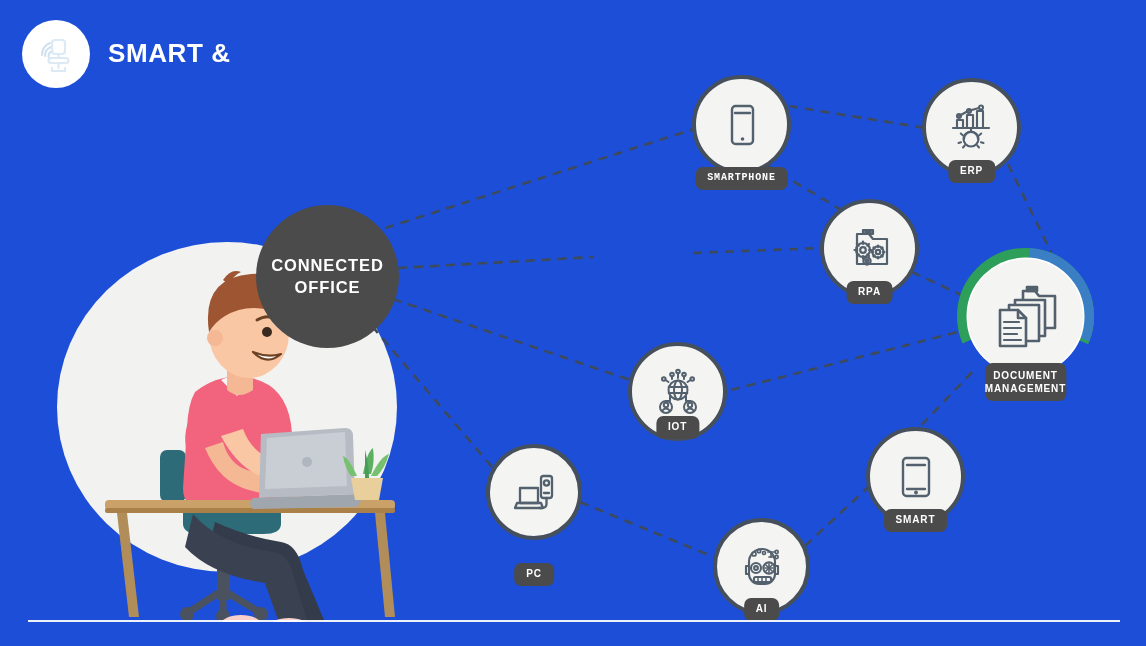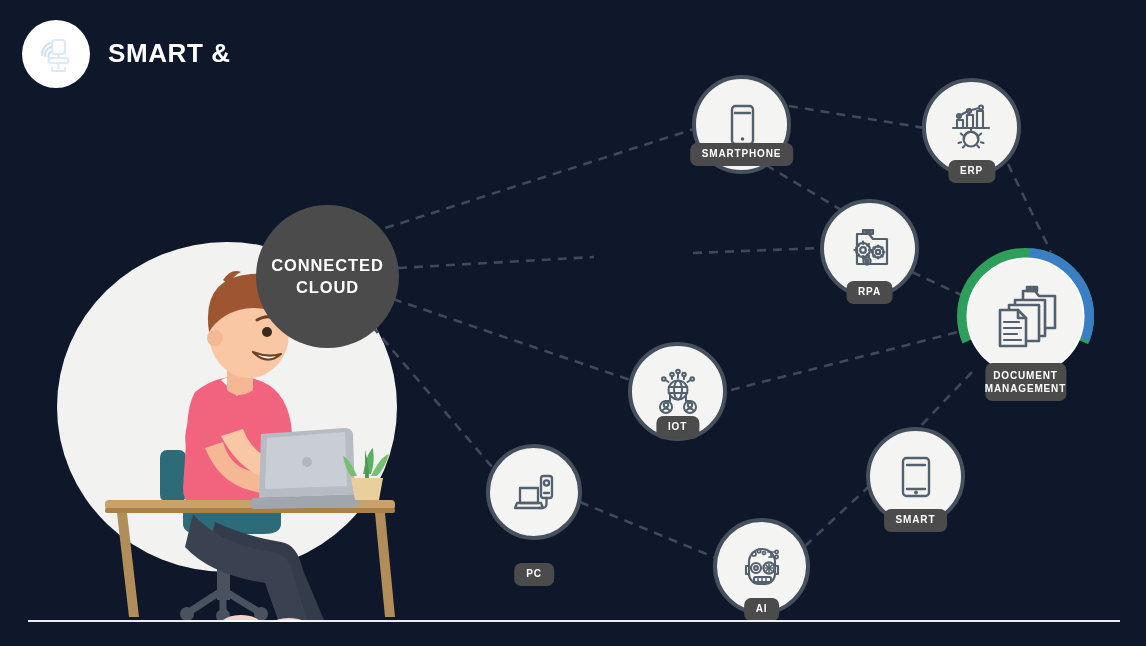--- a/index.html
+++ b/index.html
@@ -4,21 +4,21 @@
 <style>
   * { box-sizing: border-box; margin: 0; padding: 0; }
   html, body {
     width: 1146px; height: 646px;
     overflow: hidden;
     font-family: "Liberation Sans", sans-serif;
   }
   #stage {
     position: relative;
     width: 1146px; height: 646px;
-    background: #0f172a;
+    background: #1d4ed8;
     overflow: hidden;
   }
   
   #header {
     position: absolute;
     left: 22px; top: 20px;
     display: flex; align-items: center; gap: 18px;
     z-index: 40;
   }
   #logo-badge {
@@ -243,34 +243,34 @@
         </g>
       </svg>
     </div>
     <div id="header-titles">
       <span class="t">SMART &amp;</span>
     </div>
   </div>
 
   <div id="hub">
     <span class="hub-line">CONNECTED</span>
-    <span class="hub-line">CLOUD</span>
+    <span class="hub-line">OFFICE</span>
   </div>
 
   <div class="node" id="node-smartphone" style="left:692px; top:75px; width:99px; height:99px;">
     <div class="node-circle">
       <svg width="50" height="50" viewBox="0 0 50 50">
         <g stroke="#53606d" stroke-width="2.4" fill="none" stroke-linecap="round" stroke-linejoin="round">
           <rect x="15" y="6" width="21" height="38" rx="3.5"></rect>
           <line x1="18" y1="13" x2="33" y2="13"></line>
           <circle cx="25.5" cy="39" r="1.8" fill="#53606d" stroke="none"></circle>
         </g>
       </svg>
     </div>
-    <div class="node-label" style="top:68px;">SMARTPHONE</div>
+    <div class="node-label" style="top:92px;font-family:Liberation Mono, monospace;">SMARTPHONE</div>
   </div>
 
   <div class="node" id="node-erp" style="left:922px; top:78px; width:99px; height:99px;">
     <div class="node-circle">
       <svg width="52" height="52" viewBox="0 0 52 52">
         <g stroke="#53606d" stroke-width="2.1" fill="none" stroke-linecap="round" stroke-linejoin="round">
           <rect x="11" y="18" width="6" height="8"></rect>
           <rect x="21" y="13" width="6" height="13"></rect>
           <rect x="31" y="9" width="6" height="17"></rect>
           <line x1="7" y1="26" x2="43" y2="26"></line>

